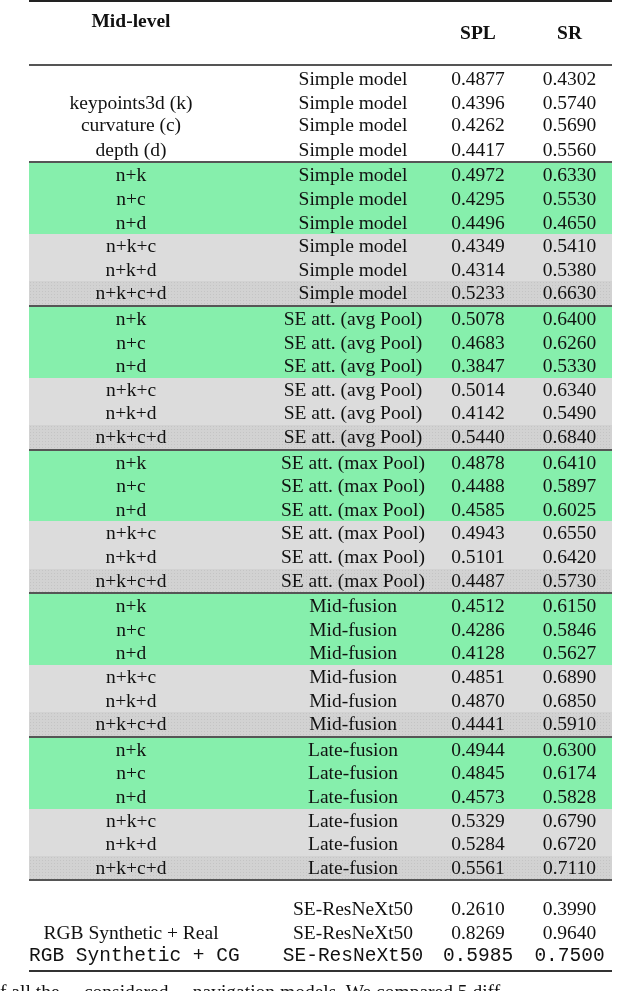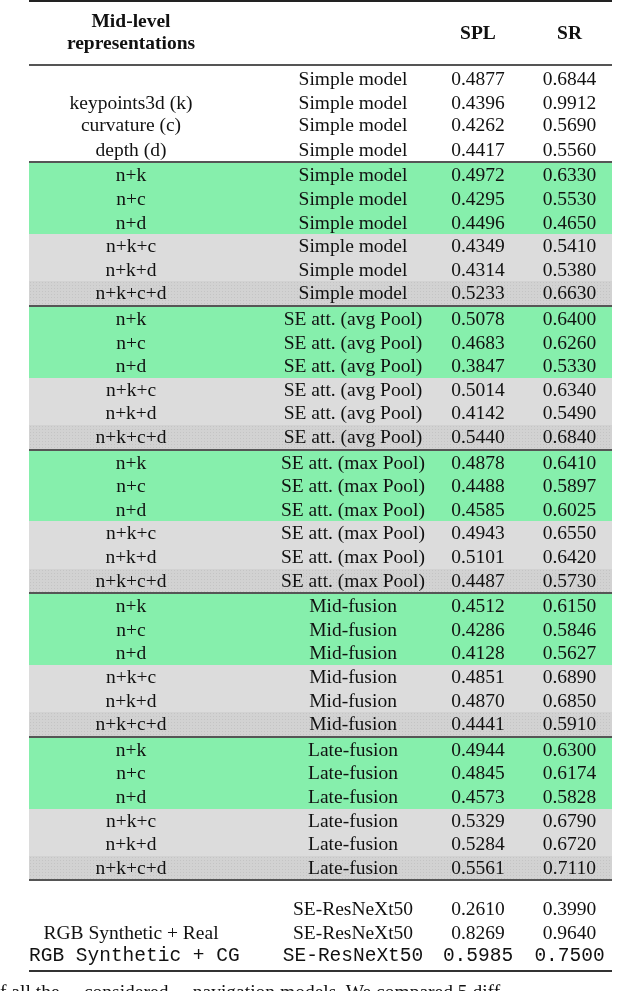--- a/index.html
+++ b/index.html
@@ -24,37 +24,36 @@
   .caption { position:absolute; left:0; top:981px; width:660px; font-size:19.5px; white-space:nowrap; line-height:22px; }
 </style>
 </head>
 <body>
 
 <div class="tbl" id="tbl">
   <div class="rule-top"></div>
   <div class="hdr">
     <div style="left:0;width:204px;top:8px;">
       <span>Mid-level</span><br>
-      <span>representations</span>
     </div>
     <div style="left:408px;width:82px;top:20px;">SPL</div>
     <div style="left:498px;width:85px;top:20px;">SR</div>
   </div>
   <div class="rule" style="top:64px;"></div>
   <div id="body-rows">
       <div class="row" style="top: 67px;">
         <span class="c2">Simple model</span>
         <span class="c3">0.4877</span>
-        <span class="c4">0.6844</span>
+        <span class="c4">0.4302</span>
       </div>
       <div class="row" style="top: 90.6px;">
         <span class="c1">keypoints3d (k)</span>
         <span class="c2">Simple model</span>
         <span class="c3">0.4396</span>
-        <span class="c4">0.9912</span>
+        <span class="c4">0.5740</span>
       </div>
       <div class="row" style="top: 113px; text-decoration: underline;">
         <span class="c1">curvature (c)</span>
         <span class="c2">Simple model</span>
         <span class="c3">0.4262</span>
         <span class="c4">0.5690</span>
       </div>
       <div class="row" style="top: 137.8px;">
         <span class="c1">depth (d)</span>
         <span class="c2">Simple model</span>

